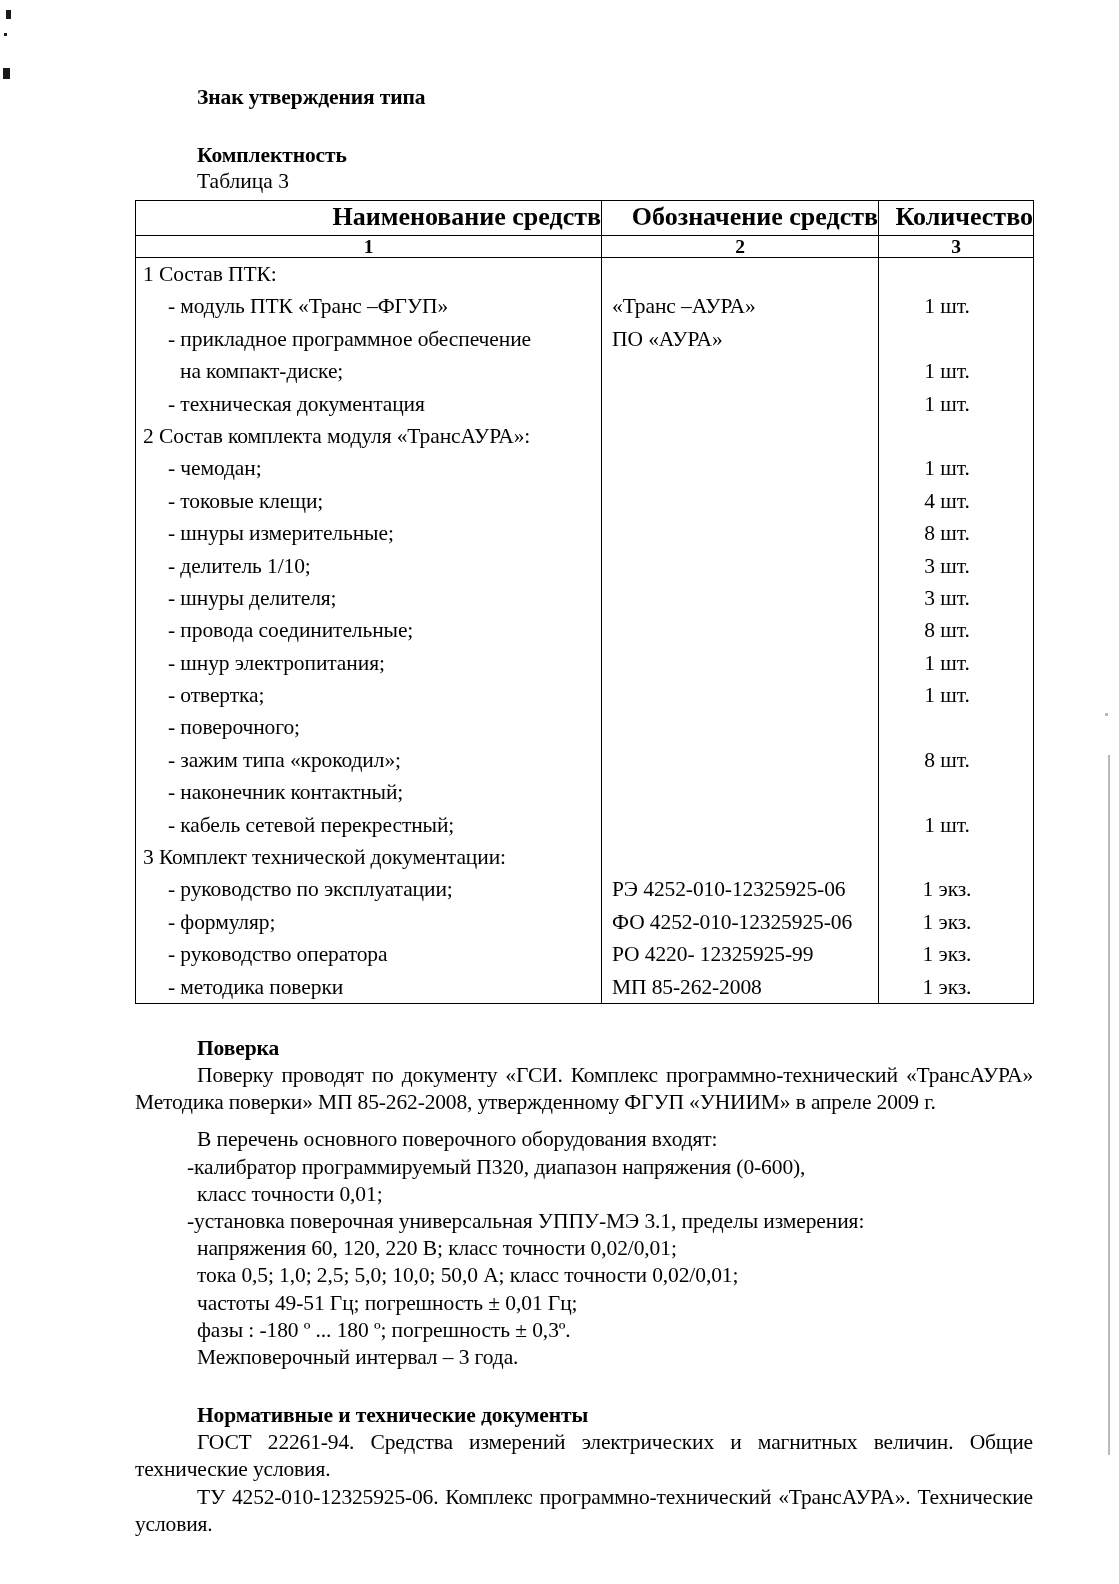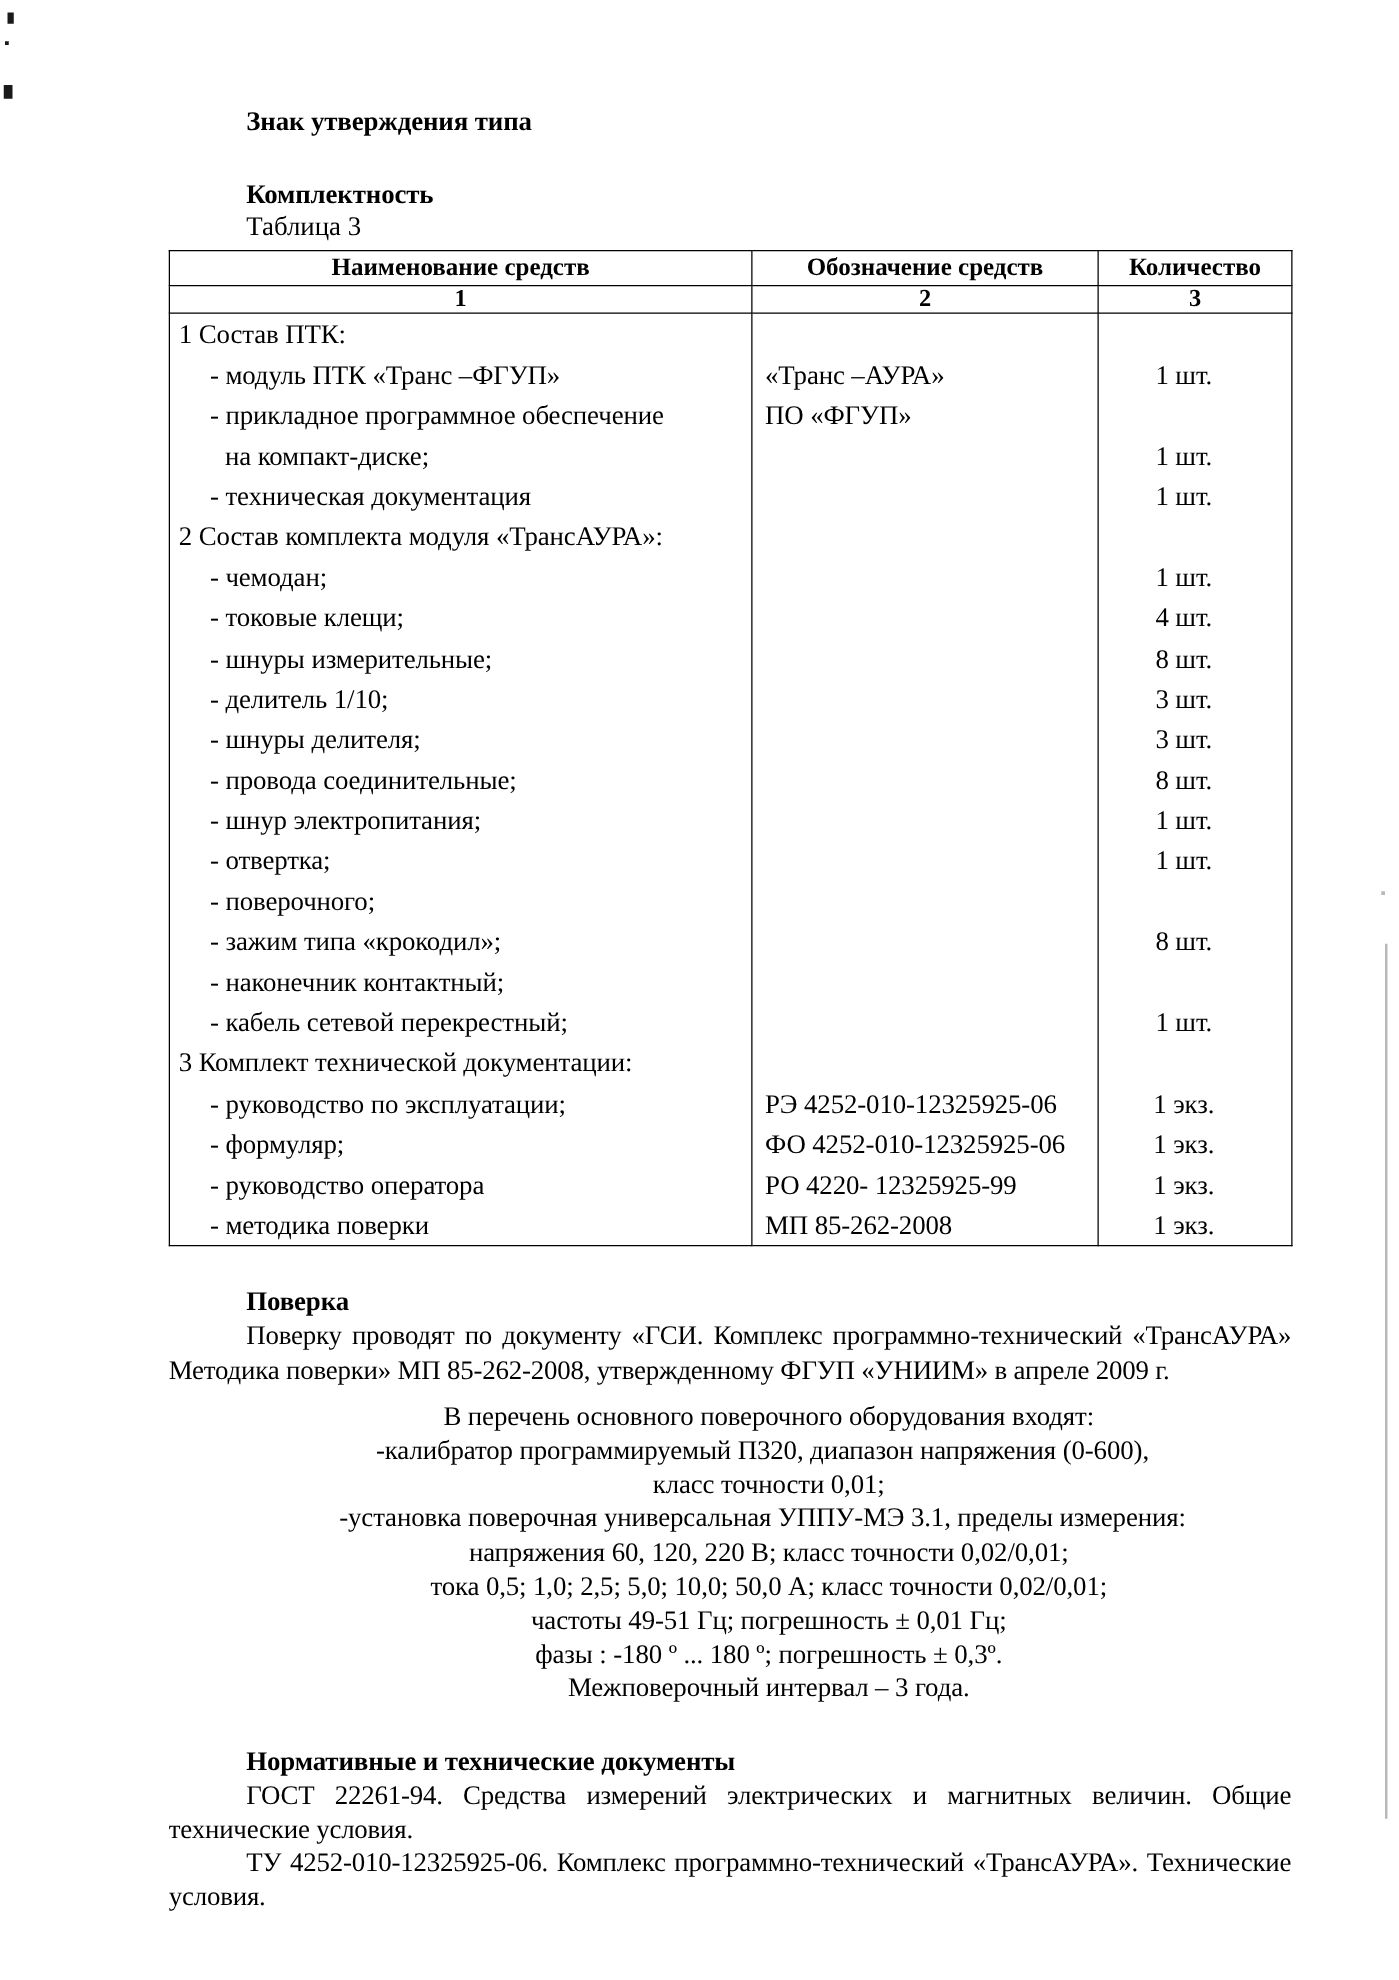--- a/index.html
+++ b/index.html
@@ -77,23 +77,23 @@
     width: 898px;
     table-layout: fixed;
     font-size: 21px;
   }
   table.kit td, table.kit th {
     border: 1.6px solid #000;
     padding: 0;
     vertical-align: top;
   }
   table.kit th {
-    text-align: center;
+    text-align: right;
     font-weight: bold;
-    font-size: 20px;
+    font-size: 26px;
     padding: 2px 0 3px 0;
     line-height: 1.1;
   }
   td.num {
     text-align: center;
     font-weight: bold;
     font-size: 19.5px;
     padding: 1px 0 3px 0;
     line-height: 1.1;
   }
@@ -124,21 +124,20 @@
   .cell-c { padding-top: 4px; padding-bottom: 4px; }
 
   
   .block { }
   .ltxt {
     font-size: 21.5px;
     line-height: 1.265;
     margin: 0;
     white-space: nowrap;
     letter-spacing: -0.1px;
-    text-align: center;
   }
   .ltxt.i1 { padding-left: 62px; }
   .ltxt.i2 { padding-left: 52px; }
   .ltxt.i3 { padding-left: 62px; }
 </style>
 </head>
 <body>
 
 <div class="page">
 
@@ -198,21 +197,21 @@
               <div class="ln lvl2">- кабель сетевой перекрестный;</div>
               <div class="ln lvl1">3  Комплект технической документации:</div>
               <div class="ln lvl2">- руководство по эксплуатации;</div>
               <div class="ln lvl2">- формуляр;</div>
               <div class="ln lvl2">- руководство оператора</div>
               <div class="ln lvl2">- методика поверки</div>
             </td>
           <td class="cell-lines cell-b">
               <div class="ln">&nbsp;</div>
               <div class="ln">«Транс –АУРА»</div>
-              <div class="ln">ПО «ФГУП»</div>
+              <div class="ln">ПО «АУРА»</div>
               <div class="ln">&nbsp;</div>
               <div class="ln">&nbsp;</div>
               <div class="ln">&nbsp;</div>
               <div class="ln">&nbsp;</div>
               <div class="ln">&nbsp;</div>
               <div class="ln">&nbsp;</div>
               <div class="ln">&nbsp;</div>
               <div class="ln">&nbsp;</div>
               <div class="ln">&nbsp;</div>
               <div class="ln">&nbsp;</div>

